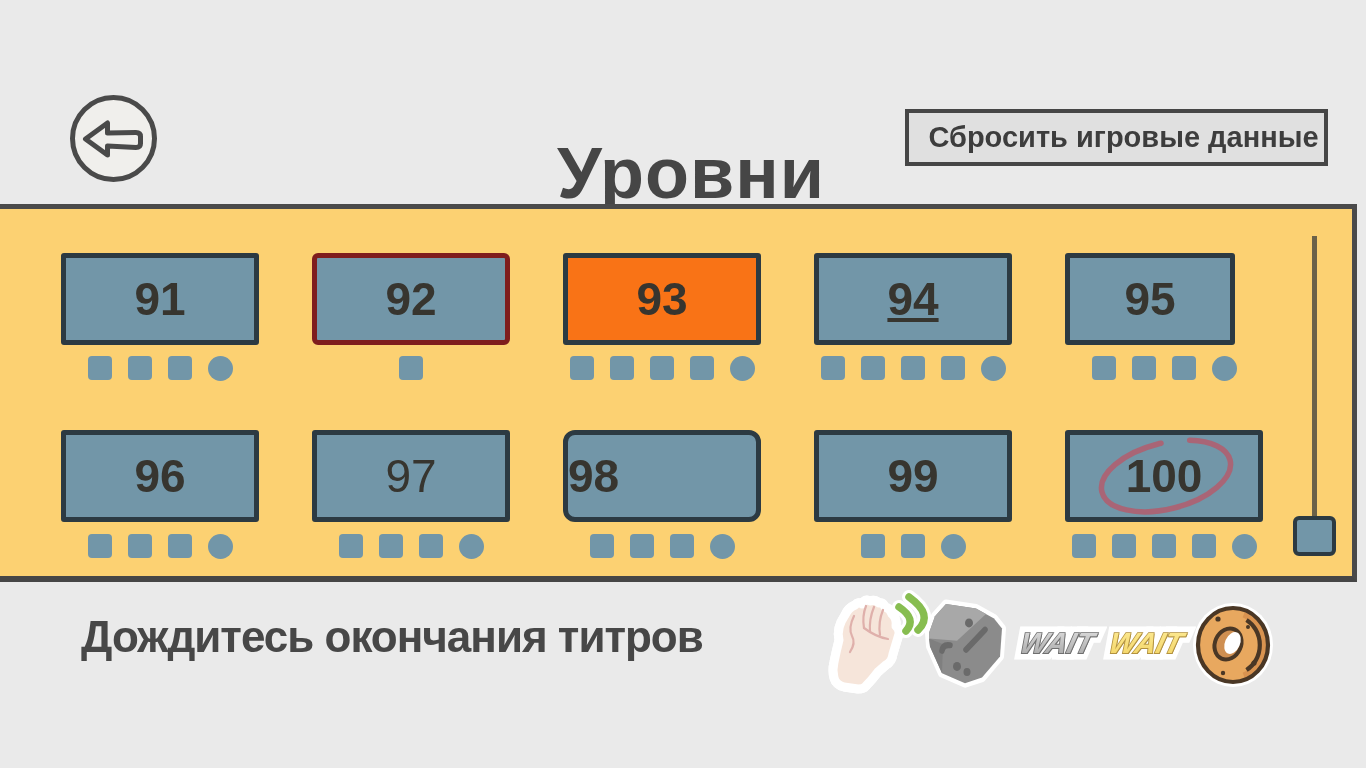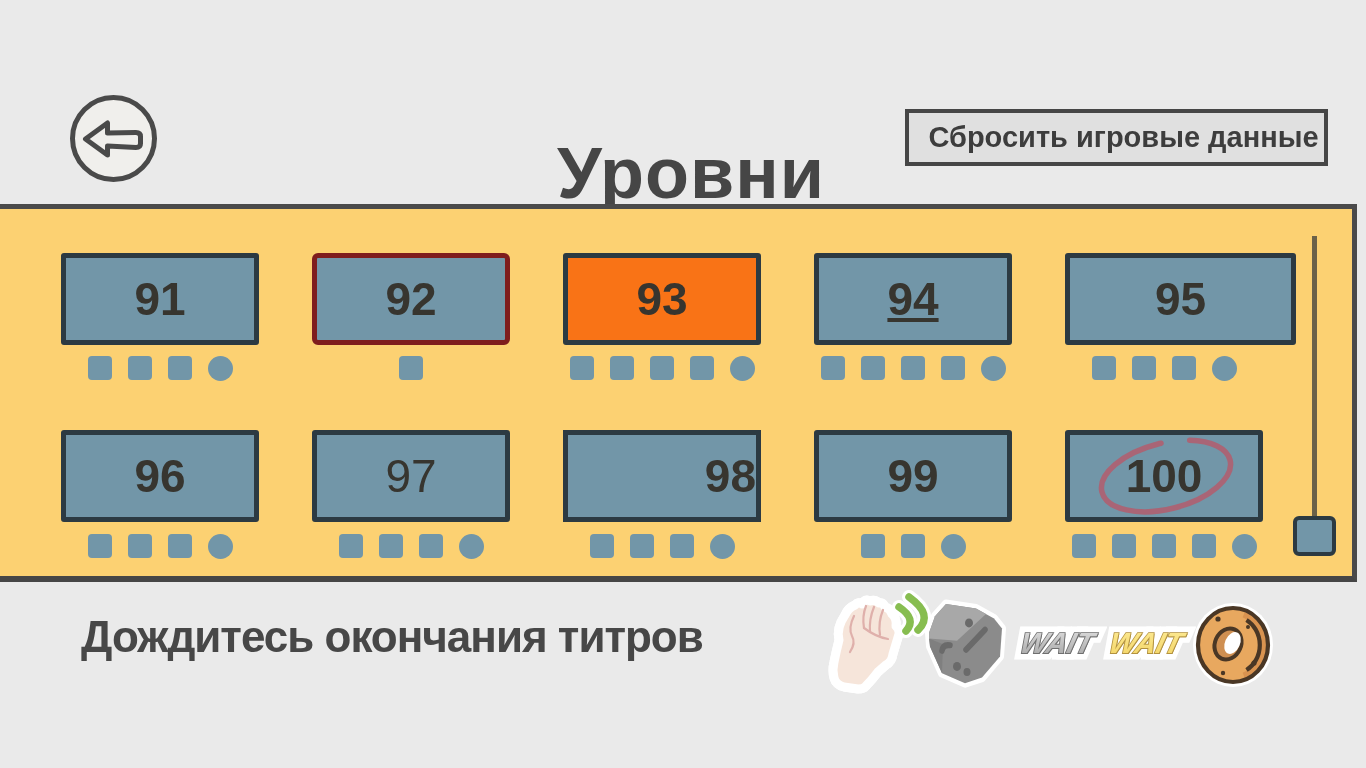--- a/index.html
+++ b/index.html
@@ -67,21 +67,21 @@
   </div>
 
 <div>
     <div class="abs" style="left:821px;top:356px;width:24px;height:24px;background:#7296a8;border-radius:4px;"></div>
     <div class="abs" style="left:861px;top:356px;width:24px;height:24px;background:#7296a8;border-radius:4px;"></div>
     <div class="abs" style="left:901px;top:356px;width:24px;height:24px;background:#7296a8;border-radius:4px;"></div>
     <div class="abs" style="left:941px;top:356px;width:24px;height:24px;background:#7296a8;border-radius:4px;"></div>
     <div class="abs" style="left:981px;top:356px;width:25px;height:25px;background:#7296a8;border-radius:50%;"></div>
   </div>
 
-<div class="abs" style="left:1065px;top:253px;width:231px;height:92px;background:#7296a8;border:5px solid #2c3a42;border-radius:3px;box-sizing:border-box;display:flex;align-items:center;justify-content:center;">
+<div class="abs" style="left:1065px;top:253px;width:170px;height:92px;background:#7296a8;border:5px solid #2c3a42;border-radius:3px;box-sizing:border-box;display:flex;align-items:center;justify-content:center;">
     <span style="font-size:46px;font-weight:bold;color:#37352f;">95</span>
   </div>
 
 <div>
     <div class="abs" style="left:1092px;top:356px;width:24px;height:24px;background:#7296a8;border-radius:4px;"></div>
     <div class="abs" style="left:1132px;top:356px;width:24px;height:24px;background:#7296a8;border-radius:4px;"></div>
     <div class="abs" style="left:1172px;top:356px;width:24px;height:24px;background:#7296a8;border-radius:4px;"></div>
     <div class="abs" style="left:1212px;top:356px;width:25px;height:25px;background:#7296a8;border-radius:50%;"></div>
   </div>
 
@@ -100,21 +100,21 @@
     <span style="font-size:46px;font-weight:normal;color:#37352f;">97</span>
   </div>
 
 <div>
     <div class="abs" style="left:339px;top:534px;width:24px;height:24px;background:#7296a8;border-radius:4px;"></div>
     <div class="abs" style="left:379px;top:534px;width:24px;height:24px;background:#7296a8;border-radius:4px;"></div>
     <div class="abs" style="left:419px;top:534px;width:24px;height:24px;background:#7296a8;border-radius:4px;"></div>
     <div class="abs" style="left:459px;top:534px;width:25px;height:25px;background:#7296a8;border-radius:50%;"></div>
   </div>
 
-<div class="abs" style="left:563px;top:430px;width:198px;height:92px;background:#7296a8;border:5px solid #2c3a42;border-radius:0;box-sizing:border-box;display:flex;align-items:center;justify-content:flex-end;padding-left:32px;">
+<div class="abs" style="left:563px;top:430px;width:198px;height:92px;background:#7296a8;border:5px solid #2c3a42;border-radius:12px;box-sizing:border-box;display:flex;align-items:center;justify-content:flex-start;">
     <span style="font-size:46px;font-weight:bold;color:#37352f;">98</span>
   </div>
 
 <div>
     <div class="abs" style="left:590px;top:534px;width:24px;height:24px;background:#7296a8;border-radius:4px;"></div>
     <div class="abs" style="left:630px;top:534px;width:24px;height:24px;background:#7296a8;border-radius:4px;"></div>
     <div class="abs" style="left:670px;top:534px;width:24px;height:24px;background:#7296a8;border-radius:4px;"></div>
     <div class="abs" style="left:710px;top:534px;width:25px;height:25px;background:#7296a8;border-radius:50%;"></div>
   </div>
 

